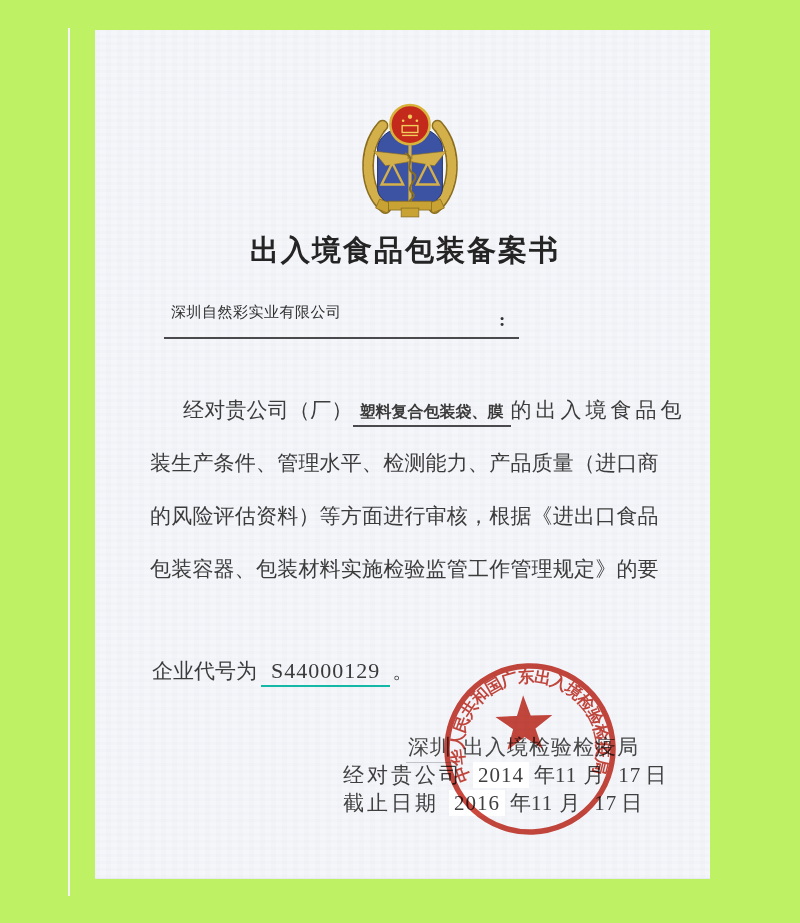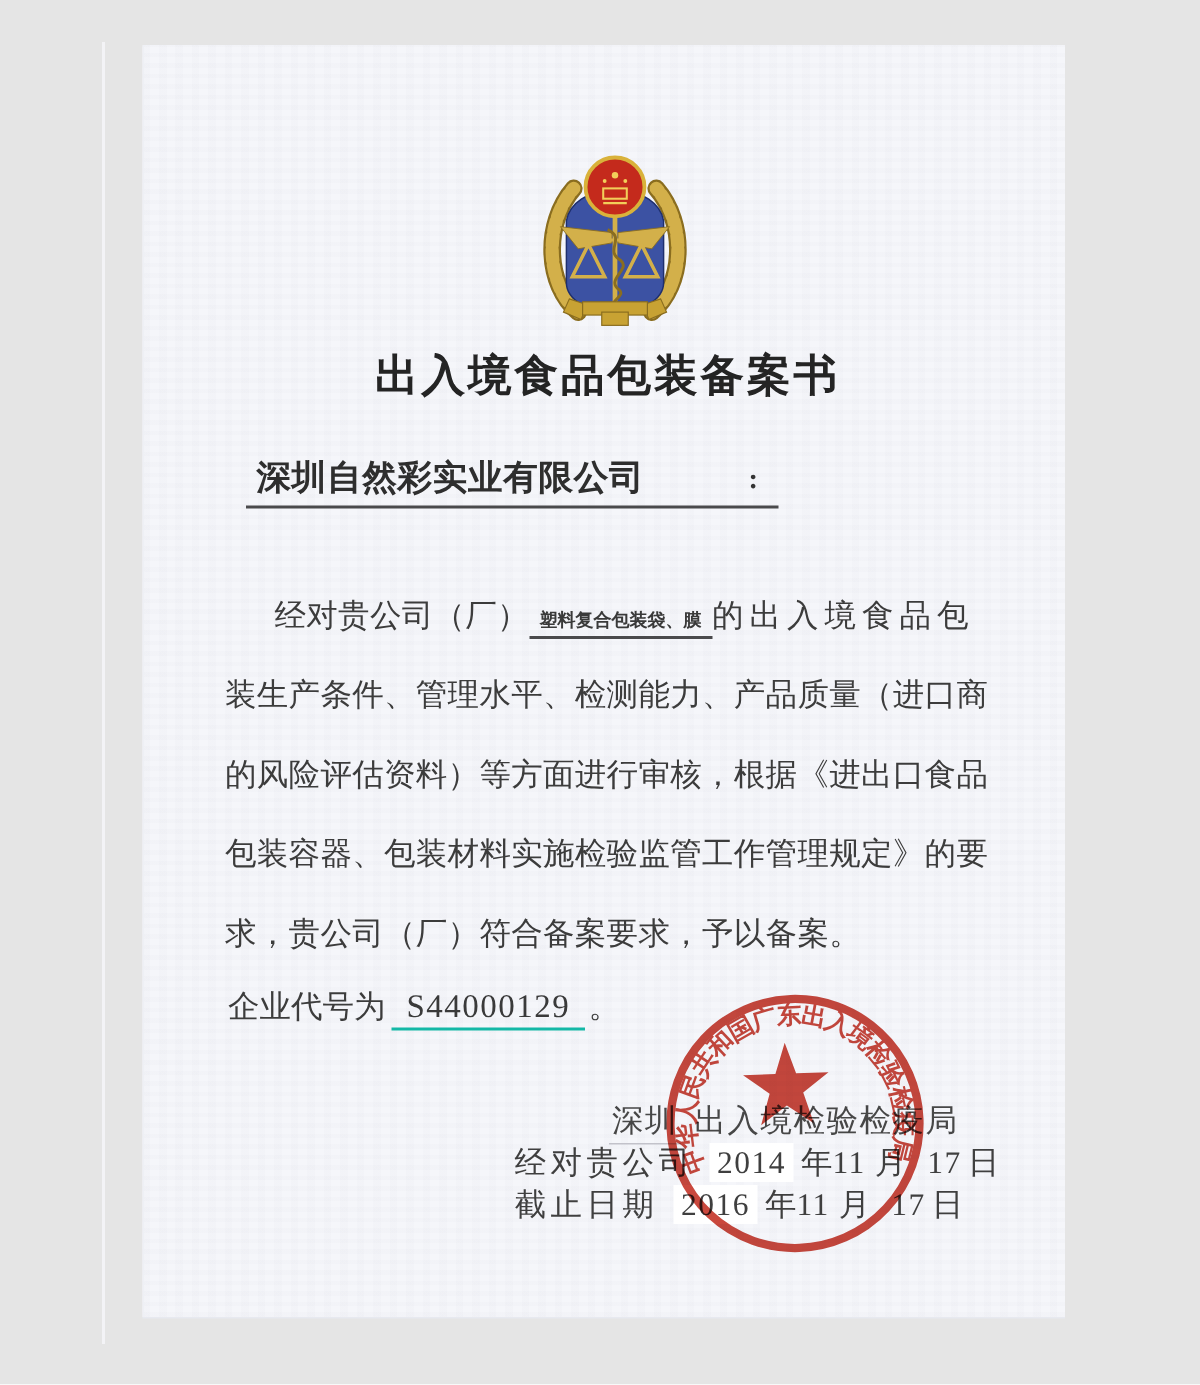--- a/index.html
+++ b/index.html
@@ -1,19 +1,19 @@
 <!DOCTYPE html>
 <html><head>
 <meta charset="utf-8">
 <style>
   * { margin:0; padding:0; box-sizing:border-box; }
   html,body { background:#ffffff; }
   .stage {
     position:relative; width:800px; height:923px; overflow:hidden;
-    background:#e5e5e5;
+    background:#bef264;
     font-family:"Liberation Serif","DejaVu Serif",serif;
     color:#3c3c3c;
   }
   .scan-line {
     position:absolute; left:68px; top:28px; width:2px; height:868px;
     background:#f3f3f6;
   }
   .paper {
     position:absolute; left:95px; top:30px; width:615px; height:848px;
     background:#f5f6fa;
@@ -23,39 +23,39 @@
     box-shadow:0 1px 0 #e7e9f0, 1px 0 0 #eef0f5 inset;
   }
   .emblem { position:absolute; left:356px; top:97px; width:108px; height:122px; }
   .doc-title {
     position:absolute; left:155px; top:231px; width:500px; text-align:center;
     font-family:"Liberation Sans","DejaVu Sans",sans-serif;
     font-size:29px; font-weight:bold; color:#242424; letter-spacing:2px;
   }
   .company-name {
     position:absolute; left:171px; top:303px;
-    font-size:23px; font-weight:bold; color:#2e2e2e; letter-spacing:0.5px;
+    font-size:15px; font-weight:normal; color:#2e2e2e; letter-spacing:0.5px;
   }
   .company-underline {
     position:absolute; left:164px; top:337px; width:355px; height:2px; background:#4a4a4c;
   }
   .company-colon {
     position:absolute; left:499px; top:309px; font-size:19px; font-weight:bold; color:#333;
   }
   .body-line {
     position:absolute; font-size:21px; color:#3c3c3c; white-space:nowrap; letter-spacing:0.2px;
   }
   .l1 { top:396px; left:183px; }
   .l2 { top:449px; left:150px; }
   .l3 { top:502px; left:150px; }
   .l4 { top:555px; left:150px; }
   .l5 { top:608px; left:150px; }
   .l1-suffix { letter-spacing:4px; }
   .fill-underline {
-    display:inline-block; font-size:12px; font-weight:bold; color:#3a3a3a;
+    display:inline-block; font-size:16px; font-weight:bold; color:#3a3a3a;
     border-bottom:2px solid #4a4a4c; padding:3px 7px 2px 7px; letter-spacing:0;
     vertical-align:baseline;
   }
   .code-row { position:absolute; top:657px; left:152px; font-size:21px; color:#3c3c3c; }
   .code-value {
     display:inline-block; font-family:"Liberation Serif",serif; font-size:22px;
     color:#3a3a3a; border-bottom:2px solid #14b8a6; padding:0 10px 1px 10px;
     margin-left:4px; letter-spacing:1px;
   }
   .code-period { margin-left:2px; }
@@ -129,21 +129,20 @@
   <div class="doc-title">出入境食品包装备案书</div>
 
   <div class="company-name">深圳自然彩实业有限公司</div>
   <div class="company-underline"></div>
   <div class="company-colon">:</div>
 
   <div class="body-line l1"><span>经对贵公司（厂）</span><span class="fill-underline">塑料复合包装袋、膜</span><span class="l1-suffix">的出入境食品包</span></div>
   <div class="body-line l2">装生产条件、管理水平、检测能力、产品质量（进口商</div>
   <div class="body-line l3">的风险评估资料）等方面进行审核，根据《进出口食品</div>
   <div class="body-line l4">包装容器、包装材料实施检验监管工作管理规定》的要</div>
-  <div class="body-line l5">求，贵公司（厂）符合备案要求，予以备案。</div>
 
   <div class="code-row"><span>企业代号为</span><span class="code-value">S44000129</span><span class="code-period">。</span></div>
 
   <div class="bureau-row"><span class="bureau-city">深圳</span><span class="bureau-name">出入境检验检疫局</span></div>
 
   <div class="date-row date-issue"><span class="date-label">经对贵公司</span><span class="date-year">2014</span><span class="date-u1">年</span><span class="date-month">11</span><span class="date-u2">月</span><span class="date-day">17</span><span class="date-u3">日</span></div>
 
   <div class="date-row date-expiry"><span class="date-label">截止日期</span><span class="date-year">2016</span><span class="date-u1">年</span><span class="date-month">11</span><span class="date-u2">月</span><span class="date-day">17</span><span class="date-u3">日</span></div>
 
   <div class="stamp">

